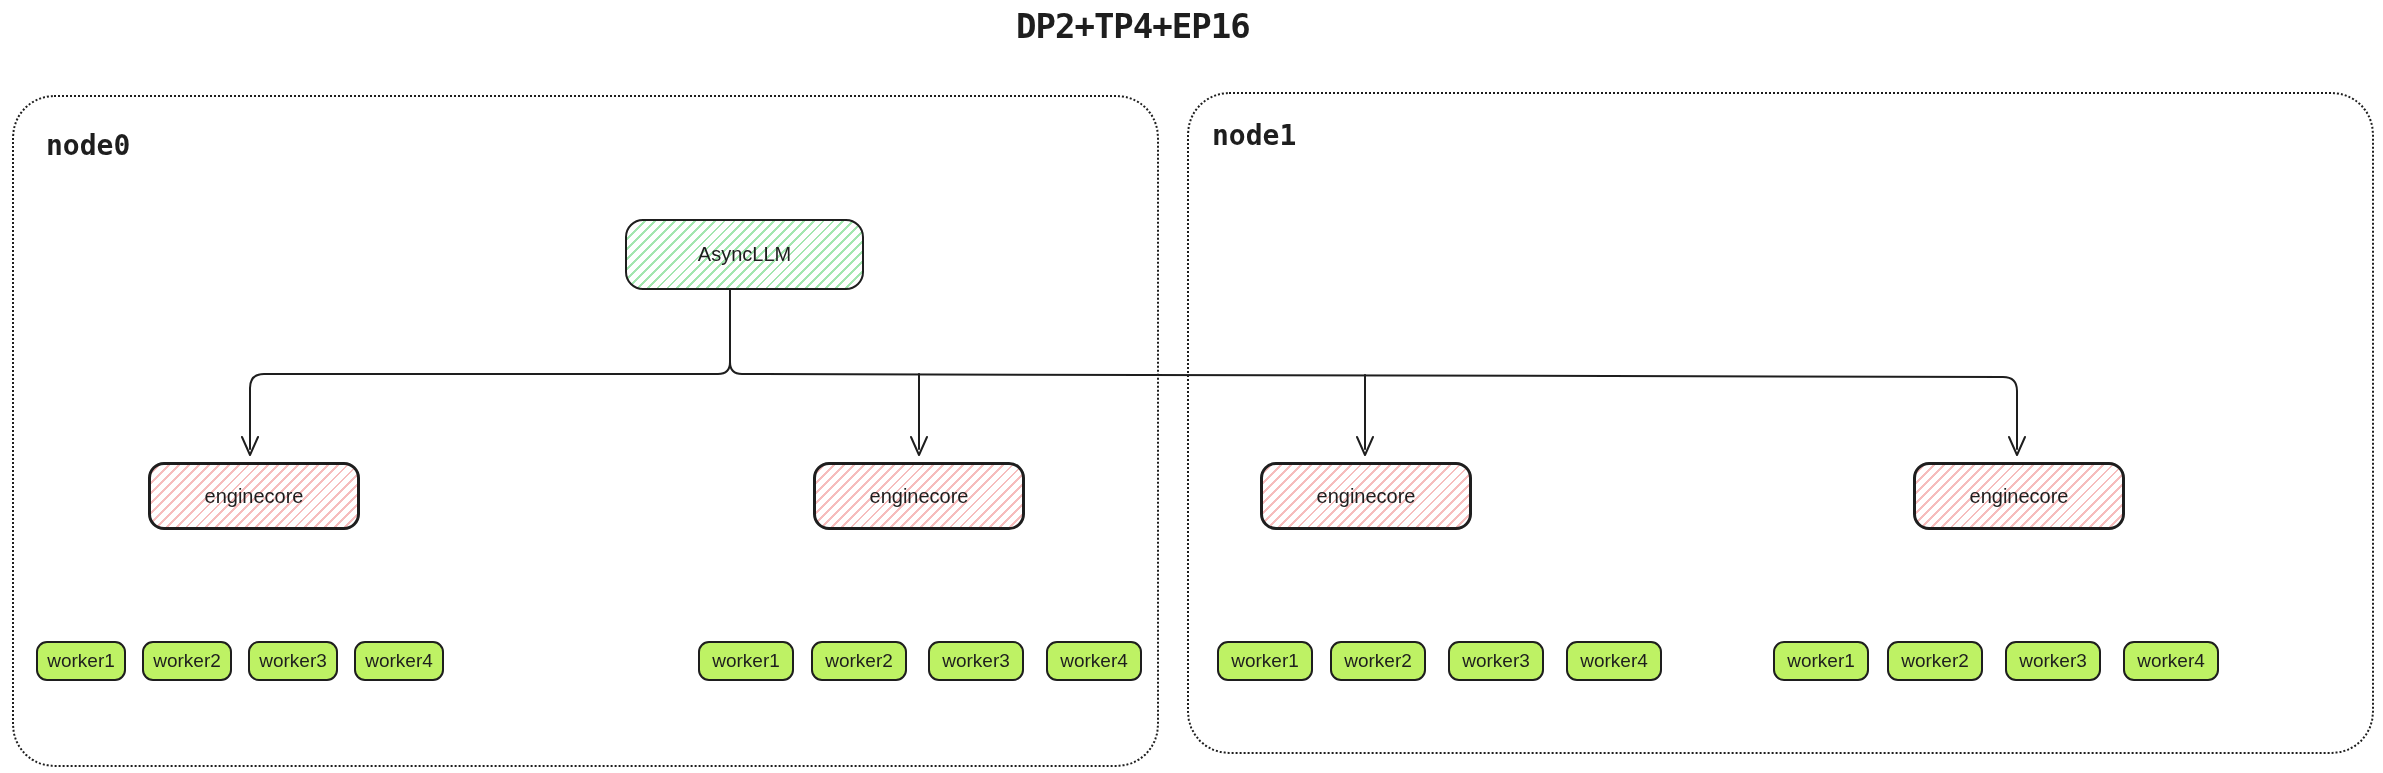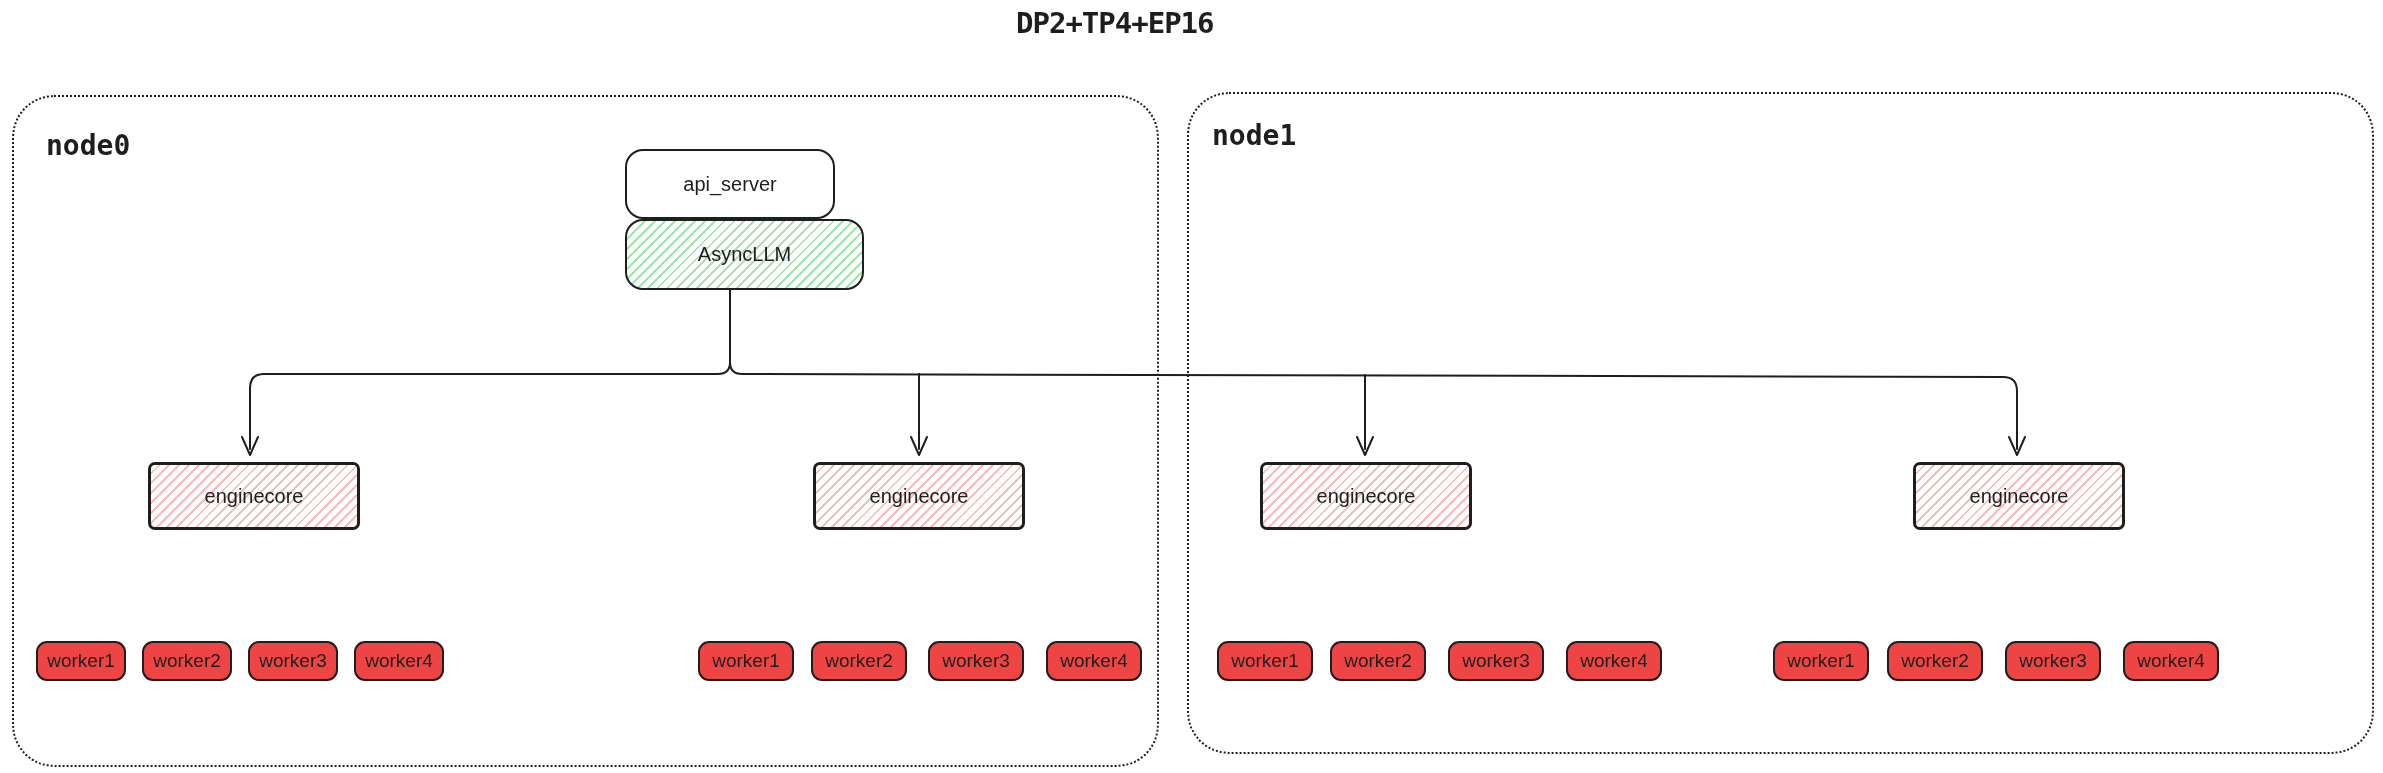--- a/index.html
+++ b/index.html
@@ -11,21 +11,21 @@
     font-family: "Liberation Sans", sans-serif;
     color: #1e1e1e;
     overflow: hidden;
   }
   .title {
     position: absolute;
     left: 1016px;
     top: 6px;
     font-family: "DejaVu Sans Mono", monospace;
     font-weight: 600;
-    font-size: 29px;
+    font-size: 34px;
     letter-spacing: -1px;
     white-space: nowrap;
   }
   .node-container {
     position: absolute;
     border: 2.5px dotted #1e1e1e;
     border-radius: 42px;
     background: transparent;
   }
   .node0 { left: 12px;   top: 95px; width: 1143px; height: 668px; }
@@ -50,38 +50,38 @@
     box-sizing: border-box;
     white-space: nowrap;
   }
   .api-box  { left: 625px; top: 149px; width: 210px; height: 70px; border-radius: 18px; z-index: 2; }
   .allm-box {
     left: 625px; top: 219px; width: 239px; height: 71px; border-radius: 18px; z-index: 2;
     background-image: repeating-linear-gradient(135deg, rgba(0,0,0,0) 0px, rgba(0,0,0,0) 5px, #a3e6af 5px, #a3e6af 7px);
   }
   .engine-box {
     top: 462px; width: 212px; height: 68px;
-    border-width: 3px; border-radius: 7px;
+    border-width: 3px; border-radius: 16px;
     background-image: repeating-linear-gradient(135deg, rgba(0,0,0,0) 0px, rgba(0,0,0,0) 5px, #f6bdbd 5px, #f6bdbd 7px);
     z-index: 2;
   }
   .engine-1 { left: 148px; }
   .engine-2 { left: 813px; }
   .engine-3 { left: 1260px; }
   .engine-4 { left: 1913px; }
   .worker-box {
     position: absolute;
     top: 641px;
     height: 40px;
     display: flex;
     align-items: center;
     justify-content: center;
     border: 2.5px solid #1e1e1e;
     border-radius: 11px;
-    background: #ef4444;
+    background: #bef264;
     font-size: 19px;
     box-sizing: border-box;
     white-space: nowrap;
     z-index: 2;
   }
   .connector-svg {
     position: absolute;
     left: 0; top: 0;
     width: 2383px; height: 773px;
     pointer-events: none;
@@ -93,23 +93,20 @@
 
 <div class="canvas">
 
   <div class="title">DP2+TP4+EP16</div>
 
   <div class="node-container node0"></div>
   <div class="node-container node1"></div>
   <div class="node-label node0-label">node0</div>
   <div class="node-label node1-label">node1</div>
 
-  <div class="rbox api-box">
-    <span>api_server</span>
-  </div>
   <div class="rbox allm-box">
     <span>AsyncLLM</span>
   </div>
 
   <svg class="connector-svg" viewBox="0 0 2383 773" xmlns="http://www.w3.org/2000/svg">
     <g stroke="#1e1e1e" stroke-width="2" fill="none" stroke-linecap="round" stroke-linejoin="round">
       <path d="M730 290 L730 362"></path>
       <path d="M730 362 Q730 374 718 374 L264 374 Q250 374 250 388 L250 449"></path>
       <path d="M730 362 Q730 374 742 374 L2003 377 Q2017 377 2017 391 L2017 449"></path>
       <path d="M919 374 L919 449"></path>

